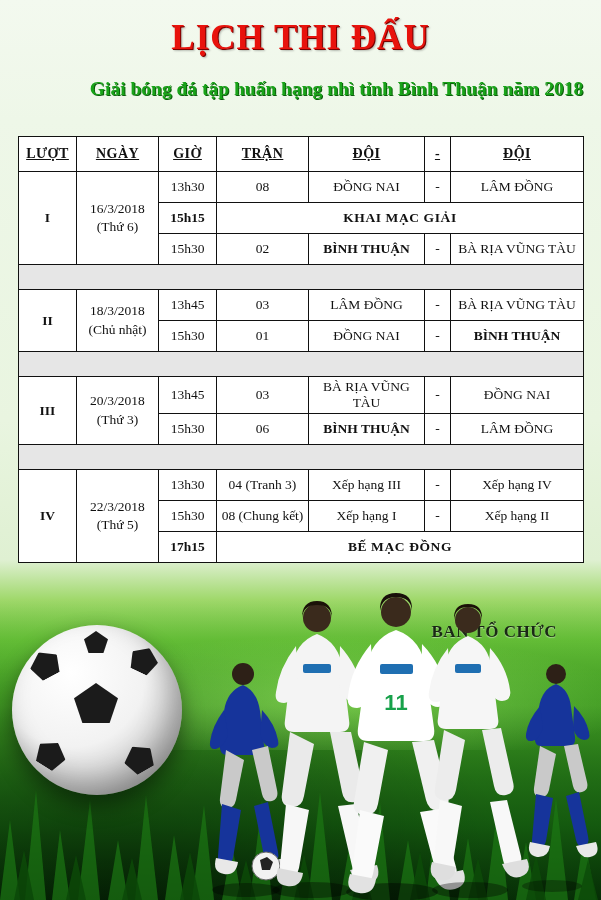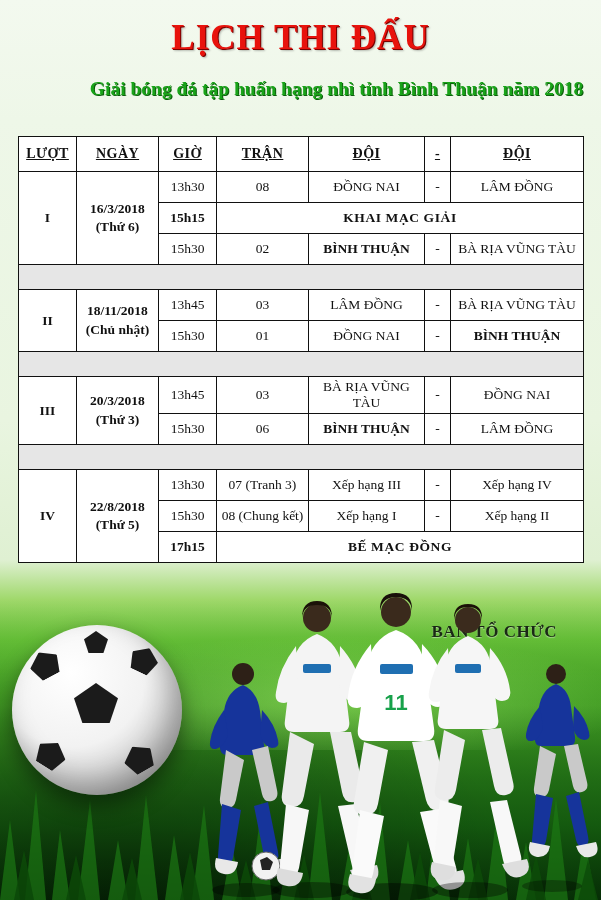--- a/index.html
+++ b/index.html
@@ -95,21 +95,20 @@
     letter-spacing: .5px;
     text-decoration: underline;
   }
   td.round {
     font-weight: bold;
     font-size: 18px;
   }
   td.date {
     font-size: 13px;
     line-height: 1.35;
-    font-weight: bold;
   }
   td.time { font-size: 13.5px; }
   td.red {
     color: #d9261c;
     font-weight: bold;
   }
   td.ceremony {
     color: #d9261c;
     font-weight: bold;
     letter-spacing: .6px;
@@ -225,21 +224,21 @@
             <td class="red">BÌNH THUẬN</td>
             <td>-</td>
             <td class="">BÀ RỊA VŨNG TÀU</td>
           </tr>
           <tr class="spacer">
             <td colspan="7"></td>
           </tr>
           <tr class="row-h">
             <td class="round" rowspan="2">II</td>
             <td class="date" rowspan="2">
-              <div>18/11/2018</div>
+              <div>18/3/2018</div>
               <div>(Chủ nhật)</div>
             </td>
             <td class="time">13h45</td>
             <td>03</td>
             <td class="">LÂM ĐỒNG</td>
             <td>-</td>
             <td class="">BÀ RỊA VŨNG TÀU</td>
           </tr>
           <tr class="row-h">
             <td class="time">15h30</td>
@@ -269,25 +268,25 @@
             <td class="red">BÌNH THUẬN</td>
             <td>-</td>
             <td class="">LÂM ĐỒNG</td>
           </tr>
           <tr class="spacer">
             <td colspan="7"></td>
           </tr>
           <tr class="row-h">
             <td class="round" rowspan="3">IV</td>
             <td class="date" rowspan="3">
-              <div>22/8/2018</div>
+              <div>22/3/2018</div>
               <div>(Thứ 5)</div>
             </td>
             <td class="time">13h30</td>
-            <td>07 (Tranh 3)</td>
+            <td>04 (Tranh 3)</td>
             <td class="">Xếp hạng III</td>
             <td>-</td>
             <td class="">Xếp hạng IV</td>
           </tr>
           <tr class="row-h">
             <td class="time">15h30</td>
             <td>08 (Chung kết)</td>
             <td class="">Xếp hạng I</td>
             <td>-</td>
             <td class="">Xếp hạng II</td>

